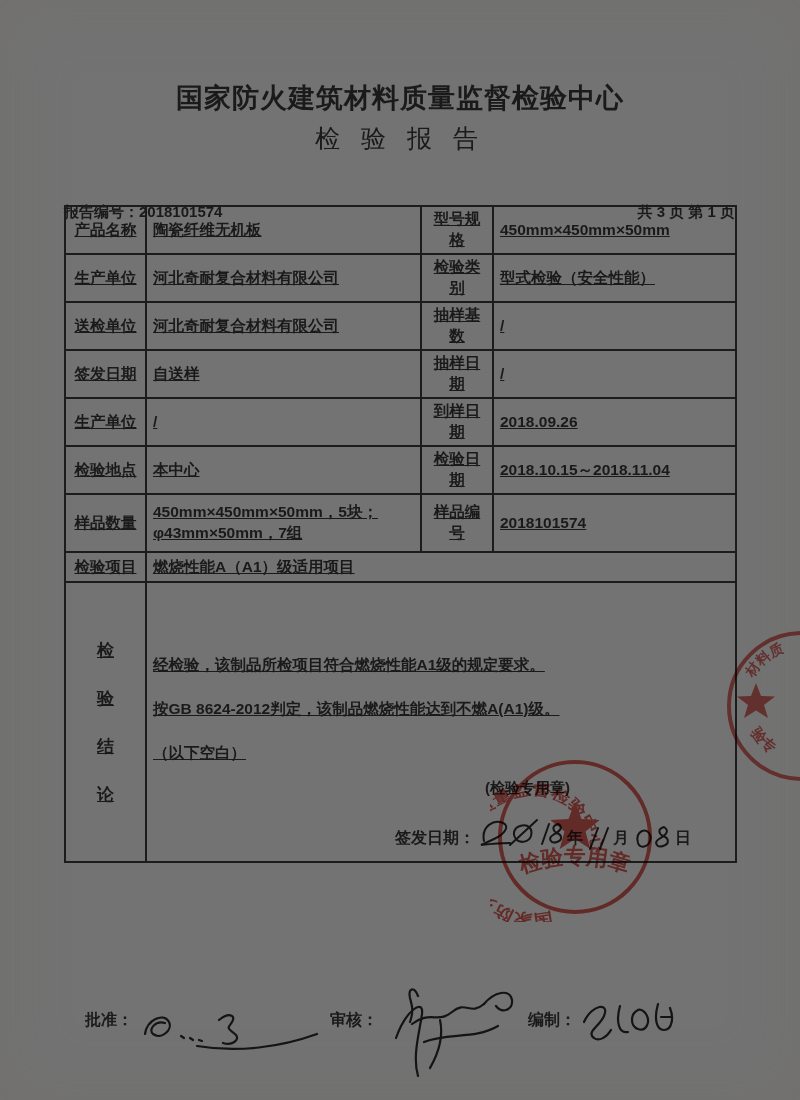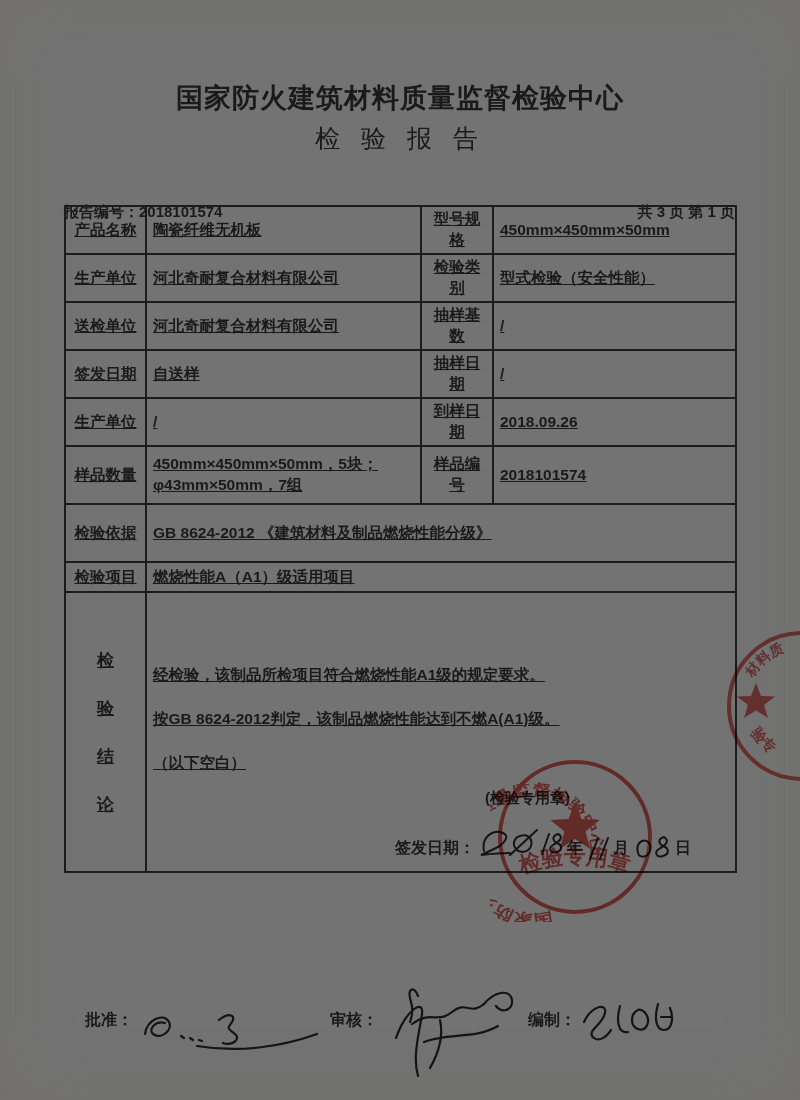--- a/index.html
+++ b/index.html
@@ -107,29 +107,31 @@
       <td class="val">自送样</td>
       <td class="lbl">抽样日期</td>
       <td class="val">/</td>
     </tr>
     <tr style="height:38px">
       <td class="lbl">生产单位</td>
       <td class="val">/</td>
       <td class="lbl">到样日期</td>
       <td class="val">2018.09.26</td>
     </tr>
+    <tr style="height:37px">
+      <td class="lbl">检验地点</td>
+      <td class="val">本中心</td>
+      <td class="lbl">检验日期</td>
+      <td class="val">2018.10.15～2018.11.04</td>
+    </tr>
     <tr style="height:58px">
       <td class="lbl">样品数量</td>
       <td class="val">450mm×450mm×50mm，5块；φ43mm×50mm，7组</td>
       <td class="lbl">样品编号</td>
       <td class="val">2018101574</td>
-    </tr>
-    <tr style="height:58px">
-      <td class="lbl">检验依据</td>
-      <td class="val" colspan="3">GB 8624-2012 《建筑材料及制品燃烧性能分级》</td>
     </tr>
     <tr style="height:30px">
       <td class="lbl">检验项目</td>
       <td class="val" colspan="3">燃烧性能A（A1）级适用项目</td>
     </tr>
     <tr style="height:280px">
       <td class="lbl concl-lbl">
         <div class="vlabel">
           <span>检</span>
           <span>验</span>

